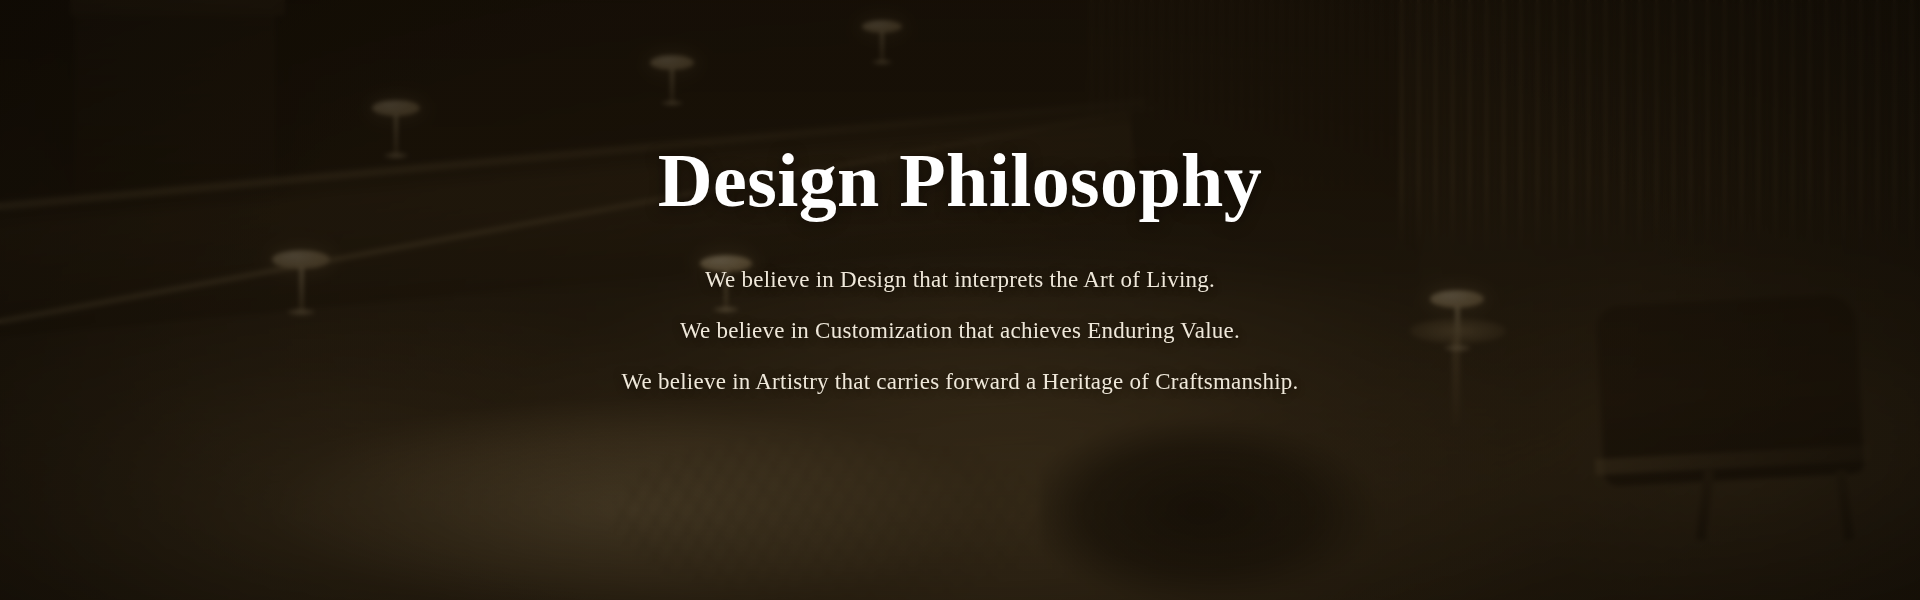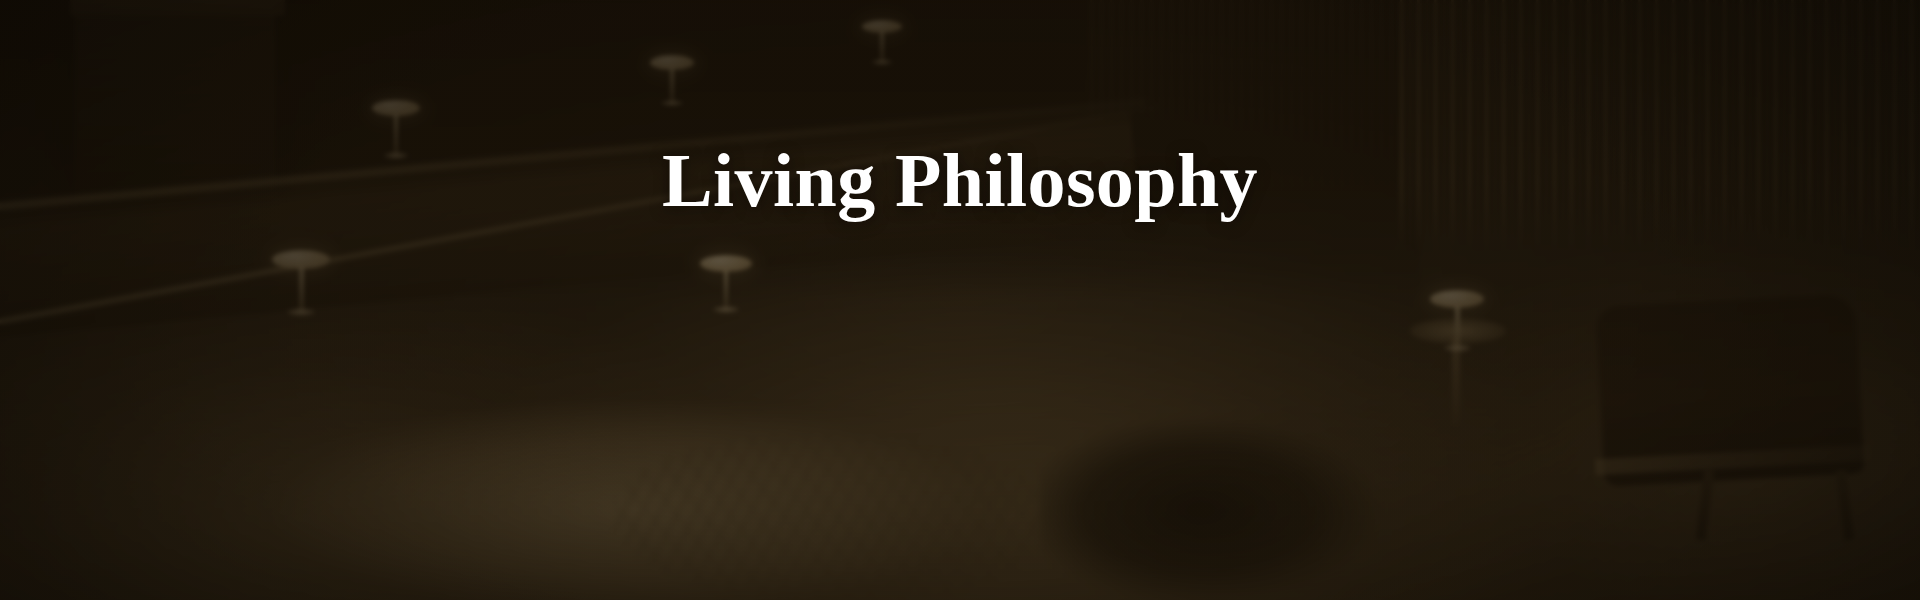--- a/index.html
+++ b/index.html
@@ -311,18 +311,23 @@
     </div>
 
     <div class="bg-blur"></div>
   </div>
 
   <div class="hero-tint"></div>
   <div class="hero-overlay"></div>
 
   <div class="hero-content">
 
-    <h1 class="hero-title">Living Philosophy</h1>
-
+    <h1 class="hero-title">Design Philosophy</h1>
+
+    <div class="hero-lines">
+      <p class="hero-line">We believe in Design that interprets the Art of Living.</p>
+      <p class="hero-line">We believe in Customization that achieves Enduring Value.</p>
+      <p class="hero-line">We believe in Artistry that carries forward a Heritage of Craftsmanship.</p>
+    </div>
 
   </div>
 
 </section>
 
 </body></html>

